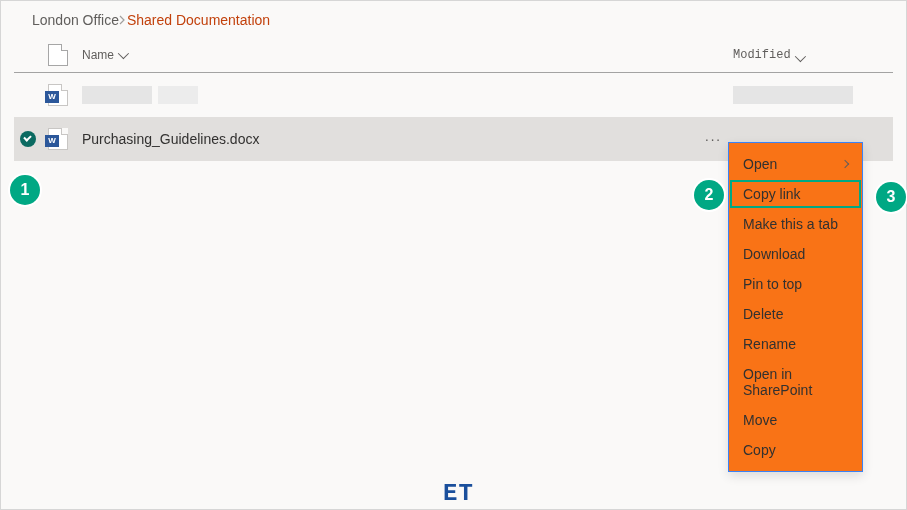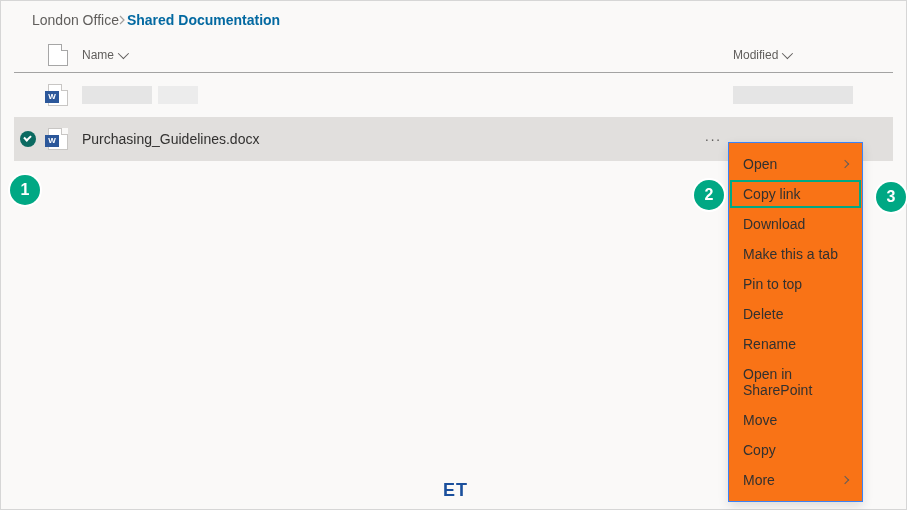--- a/index.html
+++ b/index.html
@@ -14,36 +14,36 @@
     position: relative;
   }
   .breadcrumb {
     display: flex;
     align-items: center;
     gap: 0;
     padding: 12px 32px 10px;
     font-size: 14px;
   }
   .breadcrumb .crumb { color: #605e5c; }
-  .breadcrumb .crumb.current { font-weight: 700; color: #0369a1; }
+  .breadcrumb .crumb.current { font-weight: 400; color: #c2410c; }
   .breadcrumb .chevron { color: #a19f9d; }
 
   .file-list { padding: 0 14px; }
   .header-row {
     display: flex;
     align-items: center;
     padding: 6px 0;
     border-bottom: 1px solid #a3a3a3;
     font-size: 12px;
     color: #605e5c;
   }
   .col-check { width: 28px; }
   .col-icon { width: 32px; display:flex; justify-content:center; }
   .col-name { flex: 1; display:flex; align-items:center; gap:4px; padding-left: 8px;}
-  .col-mod { width: 160px; display:flex; align-items:center; gap:4px;}
+  .col-mod { width: 160px; display:flex; align-items:flex-end; gap:4px;font-family:Liberation Mono, monospace;}
   .header-row .col-name, .header-row .col-mod { cursor: pointer; }
 
   .file-row {
     display: flex;
     align-items: center;
     height: 44px;
   }
   .file-row.selected { background: #e1dfdd; }
 
   .doc-icon {
@@ -155,23 +155,24 @@
     box-shadow:0 0 0 2px #fff;
   }
   .badge1 { left: 10px; top: 175px; }
   .badge2 { left: 694px; top: 180px; }
   .badge3 { left: 876px; top: 182px; }
 
   .et-watermark {
     position:absolute;
     left: 443px; top: 480px;
     font-weight:700;
-    font-size:18px;
+    font-size:24px;
     color:#1a4f9c;
     letter-spacing:1px;
+    font-family:Liberation Mono, monospace;
   }
 
   .frame-border {
     position:absolute; inset:0;
     border:1px solid #d6d6d6;
     pointer-events:none;
   }
 </style>
 </head>
 <body>
@@ -242,46 +243,42 @@
 
 <div class="context-menu">
   <div class="item">
     <span>Open</span>
     <span class="sub-chevron"></span>
   </div>
   <div class="item highlight">
     <span>Copy link</span>
   </div>
   <div class="item">
+    <span>Make this a tab</span>
+  </div>
+  <div class="item">
     <span>Download</span>
   </div>
   <div class="item">
-    <span>Make this a tab</span>
-  </div>
-  <div class="item">
     <span>Pin to top</span>
   </div>
   <div class="item">
     <span>Delete</span>
   </div>
   <div class="item">
     <span>Rename</span>
   </div>
   <div class="item">
     <span>Open in SharePoint</span>
   </div>
   <div class="item">
     <span>Move</span>
   </div>
   <div class="item">
     <span>Copy</span>
-  </div>
-  <div class="item">
-    <span>More</span>
-    <span class="sub-chevron"></span>
   </div>
 </div>
 
 <div class="step-badge badge1">1</div>
 <div class="step-badge badge2">2</div>
 <div class="step-badge badge3">3</div>
 
 <div class="et-watermark">ET</div>
 
 </body></html>

